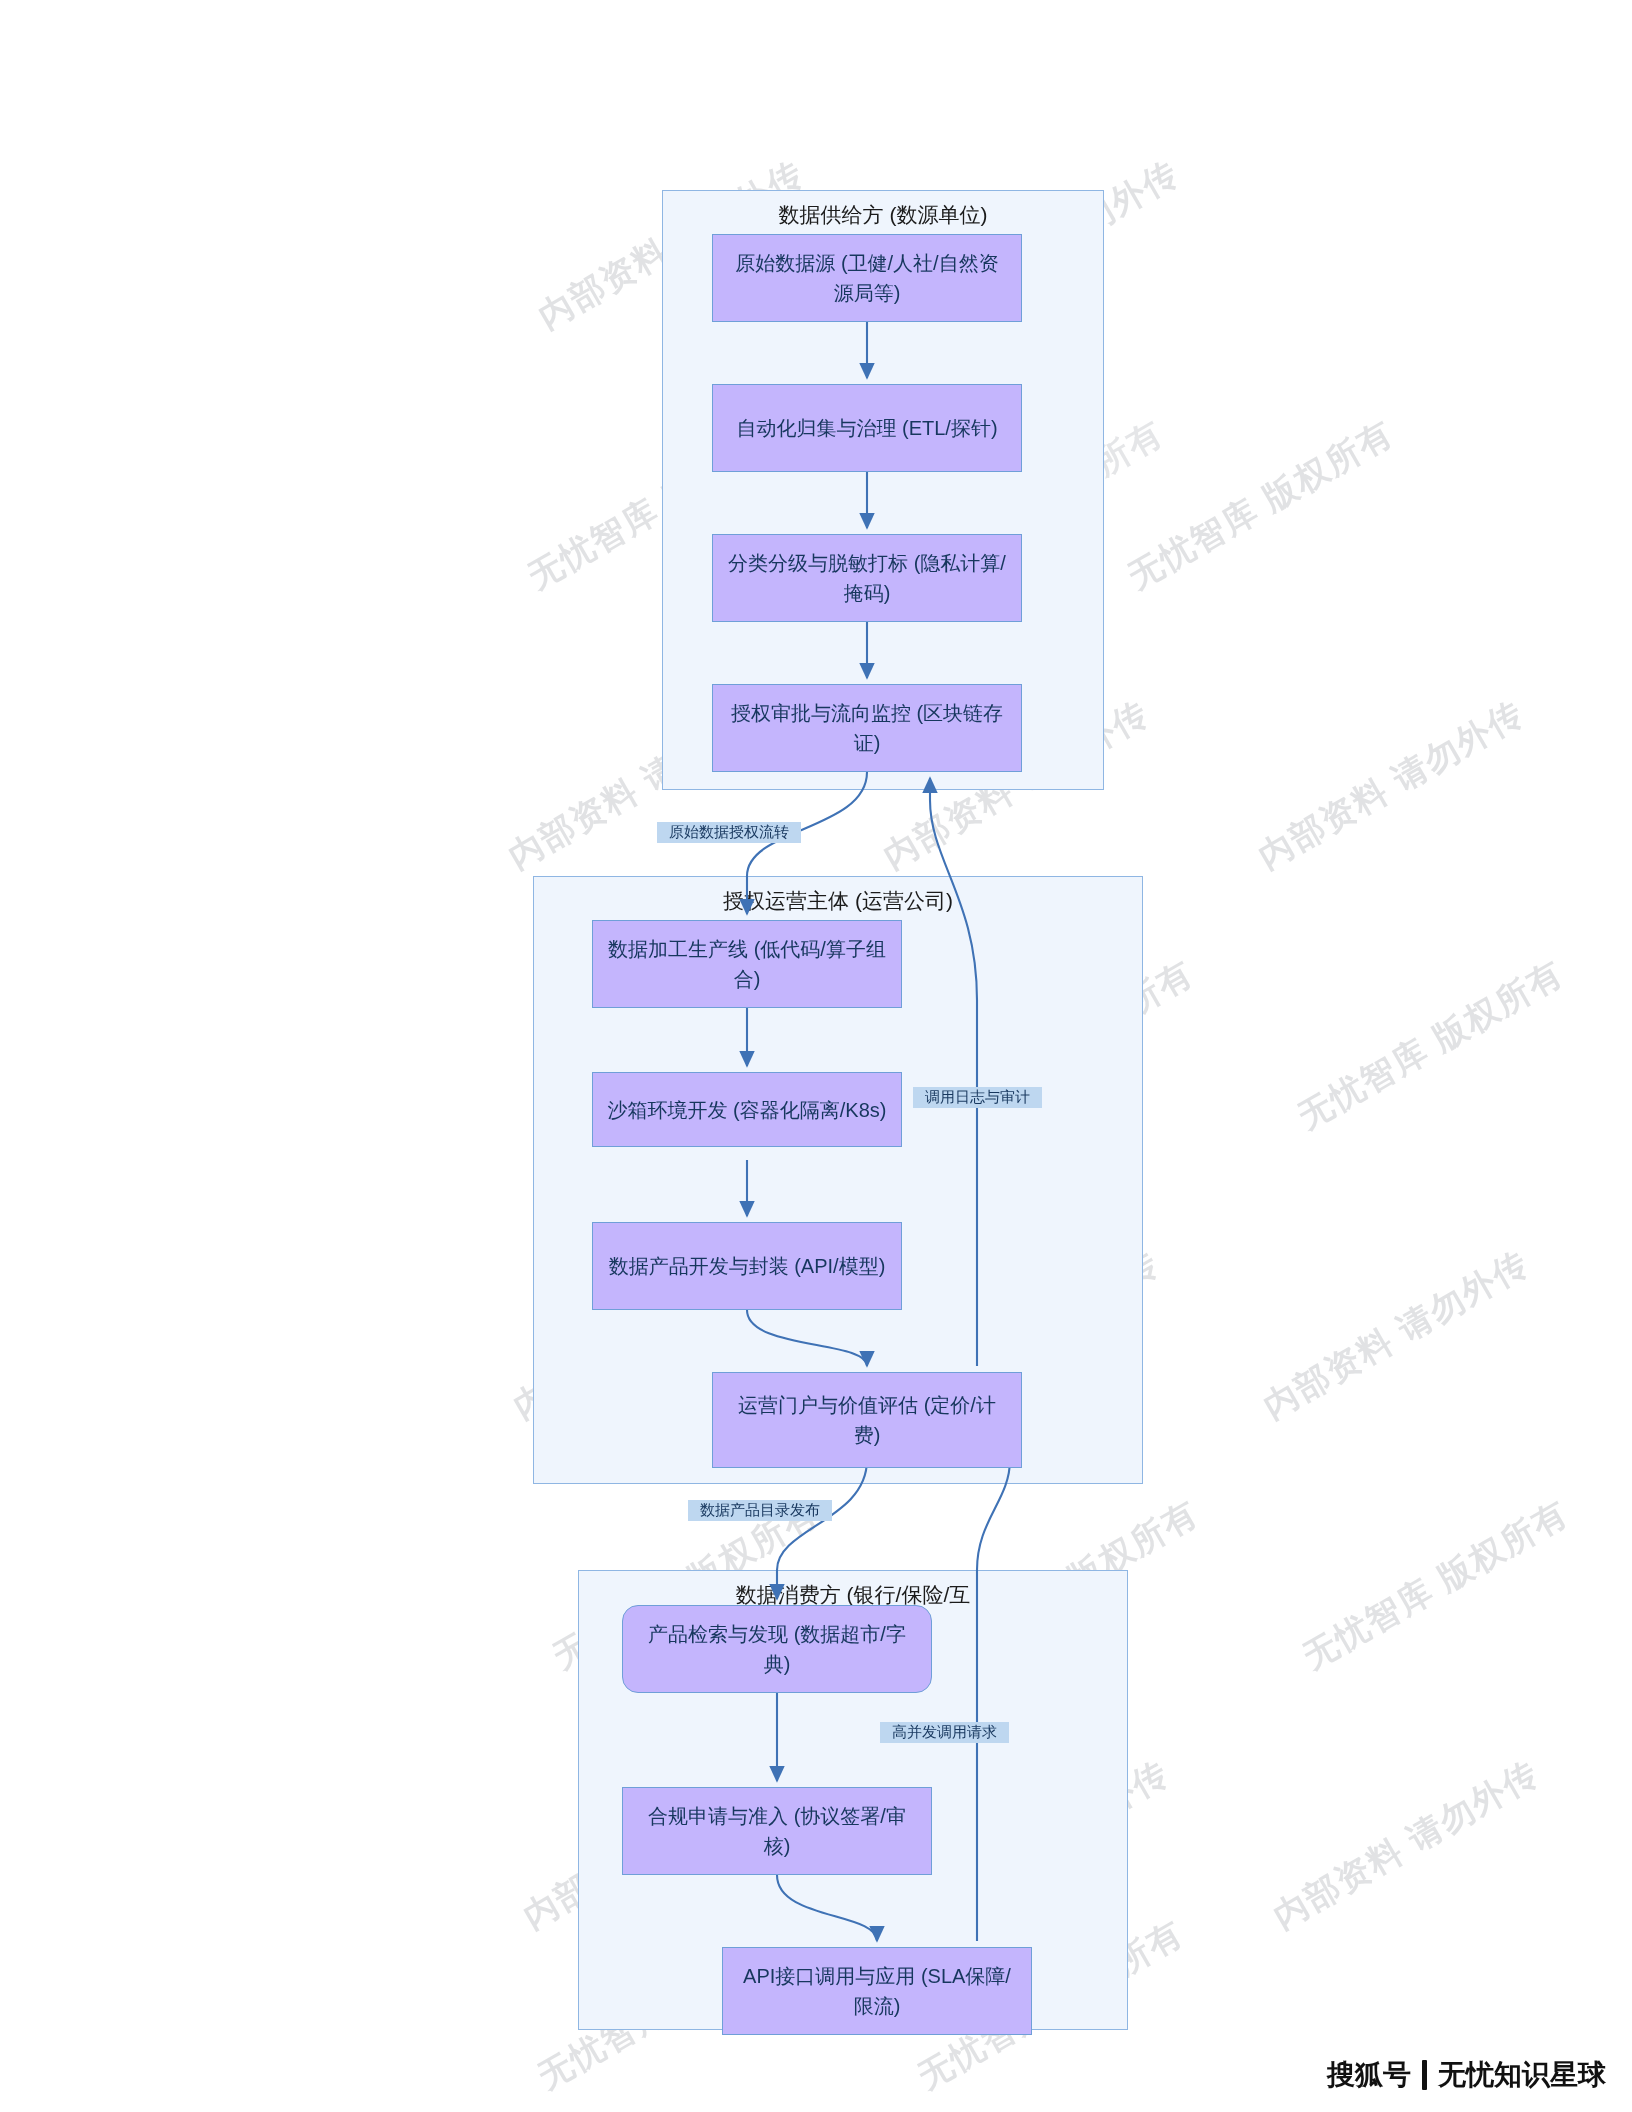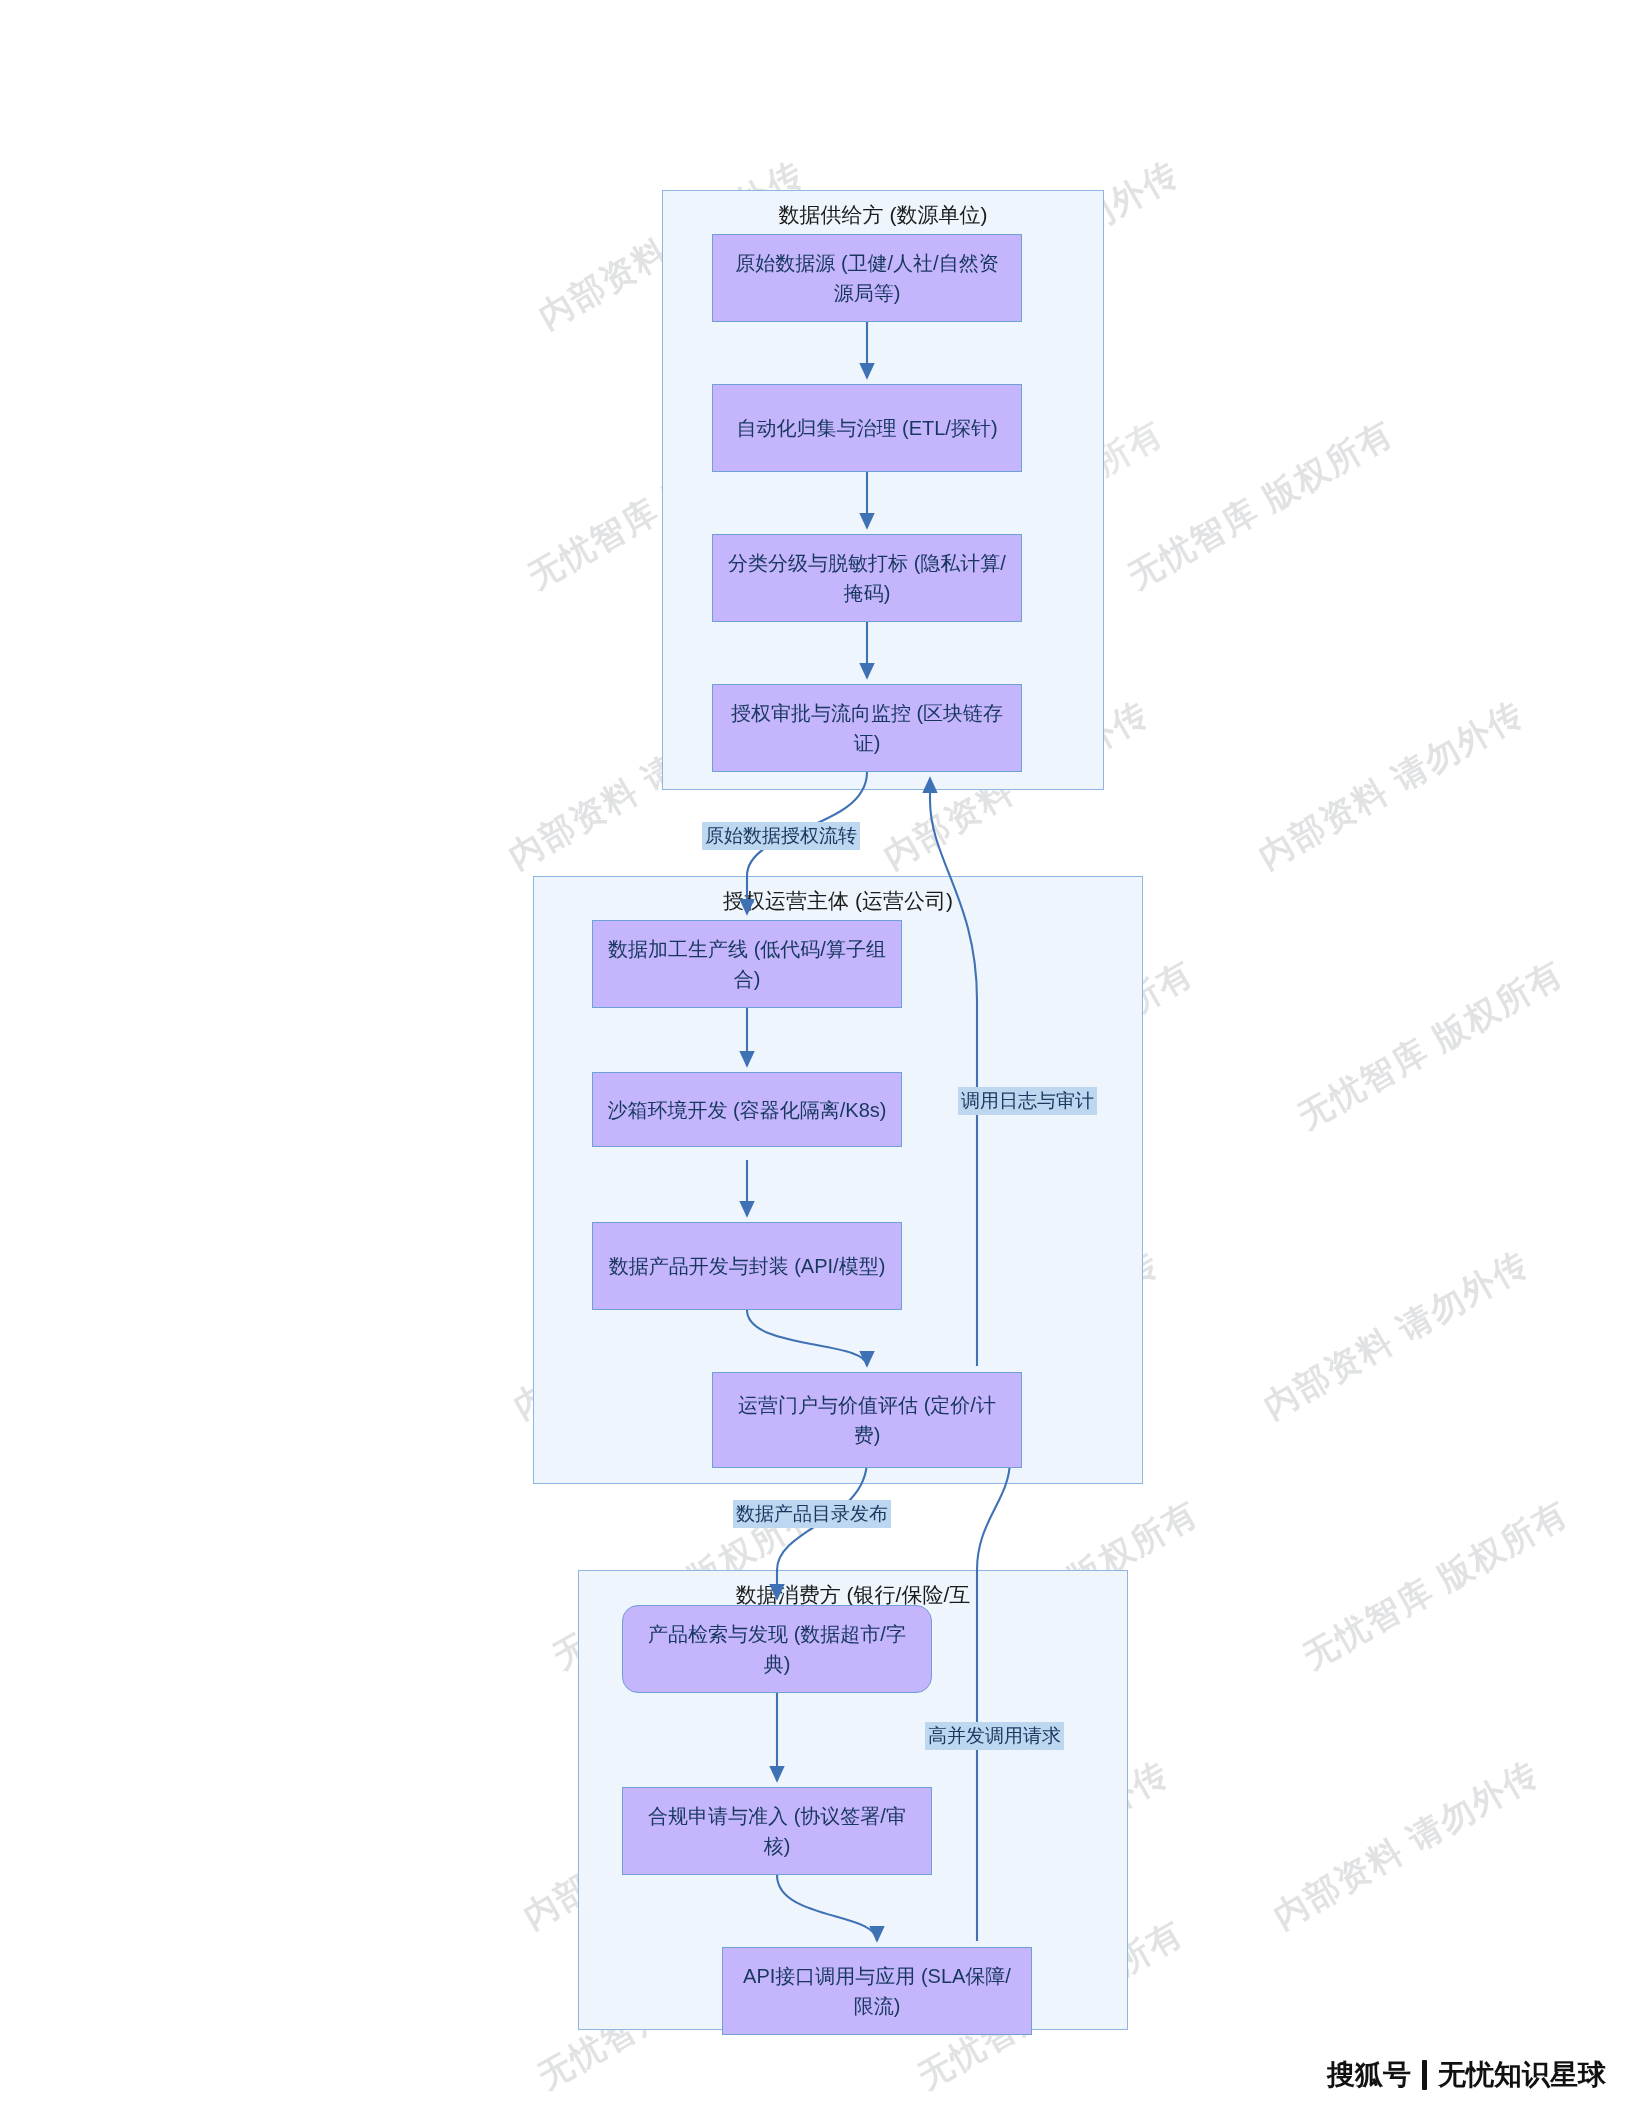--- a/index.html
+++ b/index.html
@@ -64,26 +64,25 @@
     padding:6px 14px;
     z-index:14;
   }
   .node span{display:block;}
 
   
   .edge-label{
     position:absolute;
     background:#bed7f0;
     color:#17375e;
-    font-size:19px;
-    padding:1px 3px;
+    font-size:15px;
+    padding:1px 12px;
     white-space:nowrap;
     z-index:20;
     font-family:"Liberation Sans","DejaVu Sans",sans-serif;
-    margin-left:45px;
   }
 
   
   #edges{position:absolute;inset:0;z-index:13;pointer-events:none;}
 
   
   .brand{
     position:absolute;
     right:26px;bottom:18px;
     display:flex;align-items:center;

